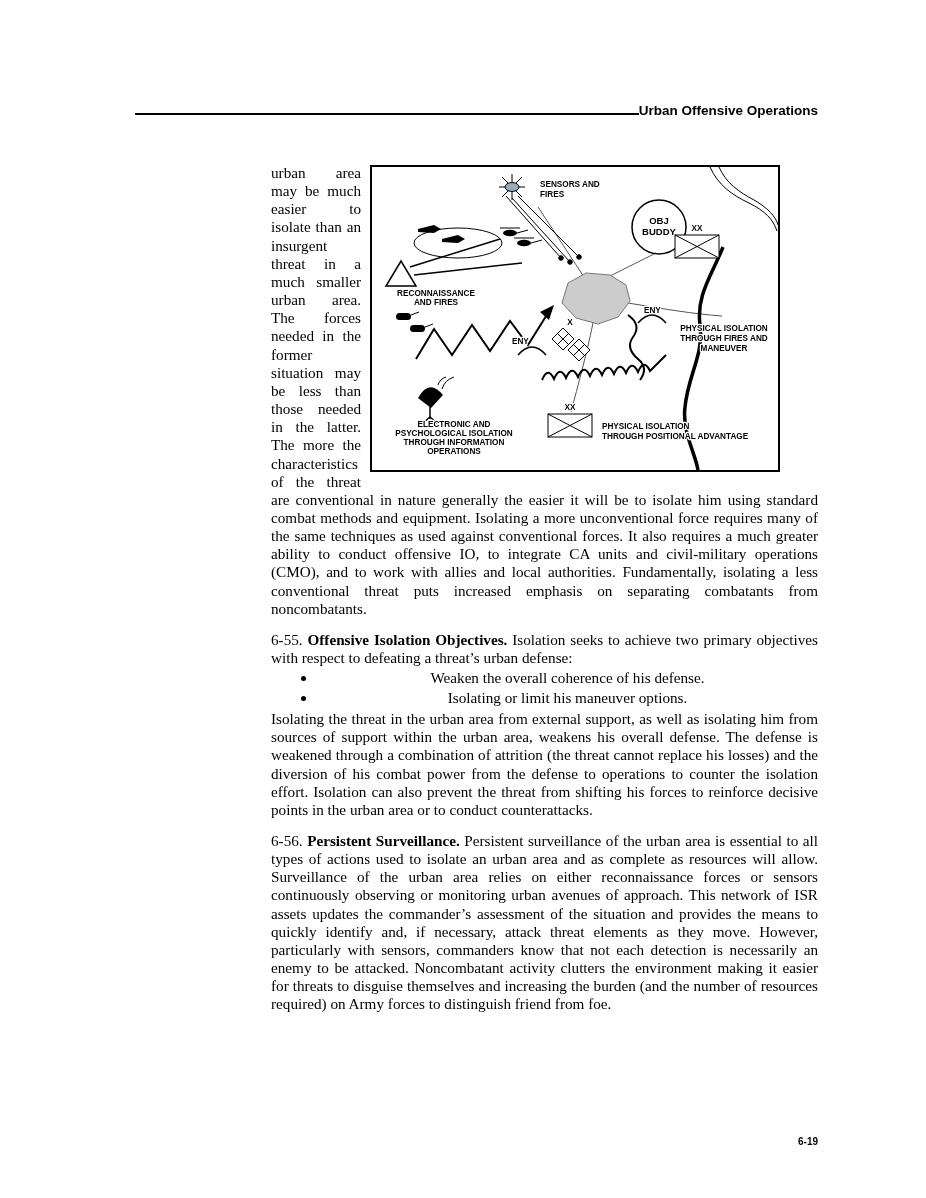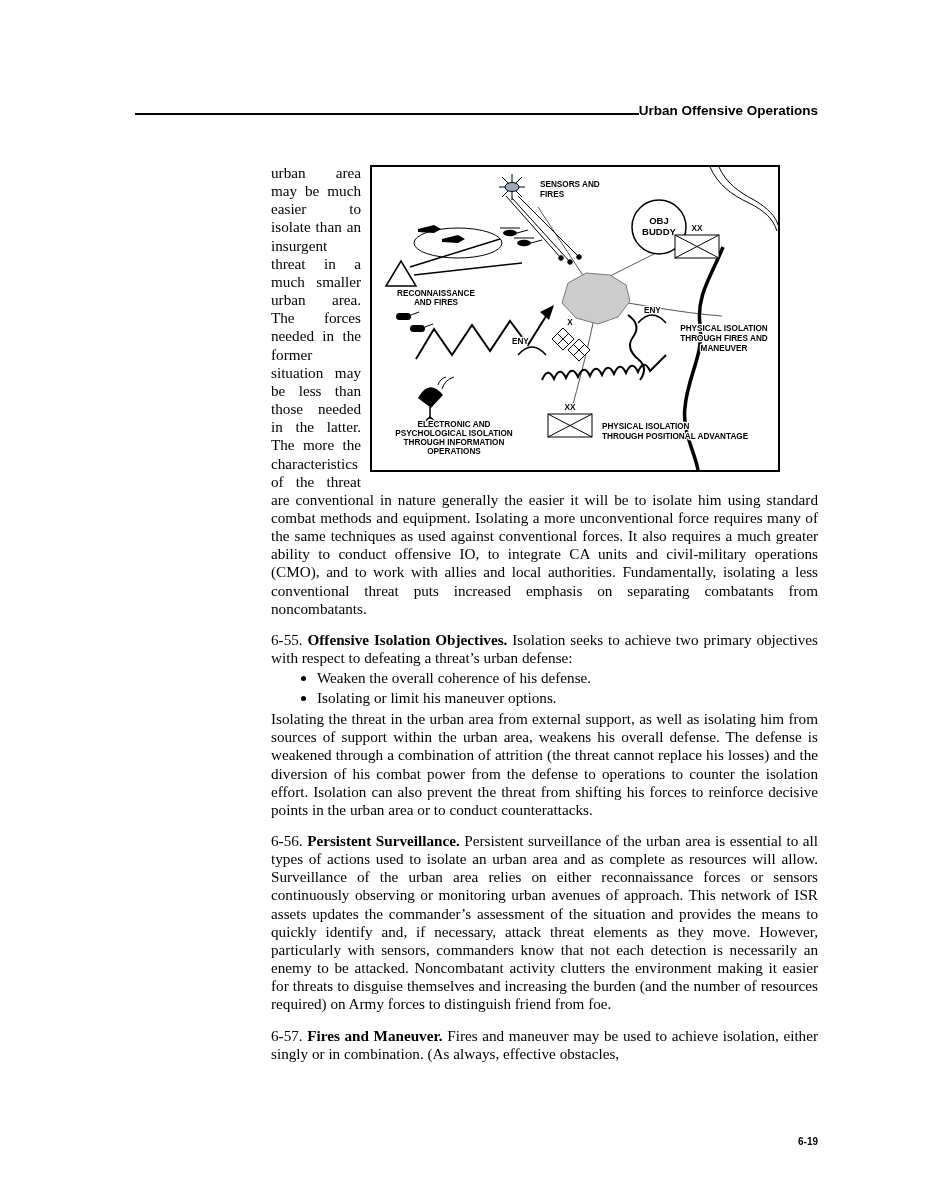--- a/index.html
+++ b/index.html
@@ -11,21 +11,21 @@
   .head-rule { flex:1; border-bottom:2px solid #000; margin-bottom:3px; }
   .head-title { font-family:"Liberation Sans", sans-serif; font-weight:bold; font-size:13.5px; white-space:pre; }
 
   
   .content { position:absolute; left:271px; top:164px; width:547px; font-size:15.2px; line-height:18.15px; text-align:justify; }
   .body-text { margin:0 0 13px 0; }
   .body-text.tight { margin-bottom:2px; }
   .para-heading { font-weight:bold; }
 
   .bullets { list-style:disc; margin:2px 0 3px 0; padding-left:46px; }
-  .bullets li { margin:1.5px 0; text-align:left; }
+  .bullets li { margin:1.5px 0; text-align:center; }
 
   
   .figure-float { float:right; display:block; width:448px; margin:1px 0 6px 9px; }
   .figure-box { display:block; border:2px solid #000; width:410px; height:307px; background:#fff; }
   .figure-caption { display:block; text-align:center; font-family:"Liberation Sans", sans-serif; font-weight:bold; font-size:14px; margin-top:5px; }
 
   
   .fig-svg { display:block; }
   .fig-svg .thin  { stroke:#000; stroke-width:1; }
   .fig-svg .med   { stroke:#000; stroke-width:1.5; }
@@ -200,25 +200,20 @@
     <p class="body-text">
       <span>Isolating the threat in the urban area from external support, as well as isolating him from sources of support within the urban area, weakens his overall defense. The defense is weakened through a combination of attrition (the threat cannot replace his losses) and the diversion of his combat power from the defense to operations to counter the isolation effort. Isolation can also prevent the threat from shifting his forces to reinforce decisive points in the urban area or to conduct counterattacks.</span>
     </p>
 
     <p class="body-text">
       <span>6-56.</span>
       <span class="para-heading">Persistent Surveillance.</span>
       <span>Persistent surveillance of the urban area is essential to all types of actions used to isolate an urban area and as complete as resources will allow. Surveillance of the urban area relies on either reconnaissance forces or sensors continuously observing or monitoring urban avenues of approach. This network of ISR assets updates the commander’s assessment of the situation and provides the means to quickly identify and, if necessary, attack threat elements as they move. However, particularly with sensors, commanders know that not each detection is necessarily an enemy to be attacked. Noncombatant activity clutters the environment making it easier for threats to disguise themselves and increasing the burden (and the number of resources required) on Army forces to distinguish friend from foe.</span>
     </p>
 
-    <p class="body-text">
-      <span>6-57.</span>
-      <span class="para-heading">Fires and Maneuver.</span>
-      <span>Fires and maneuver may be used to achieve isolation, either singly or in combination. (As always, effective obstacles,</span>
-    </p>
 
   </main>
 
   <footer class="page-footer">
     <span>6-19</span>
   </footer>
 
 </div>
 
 </body></html>

